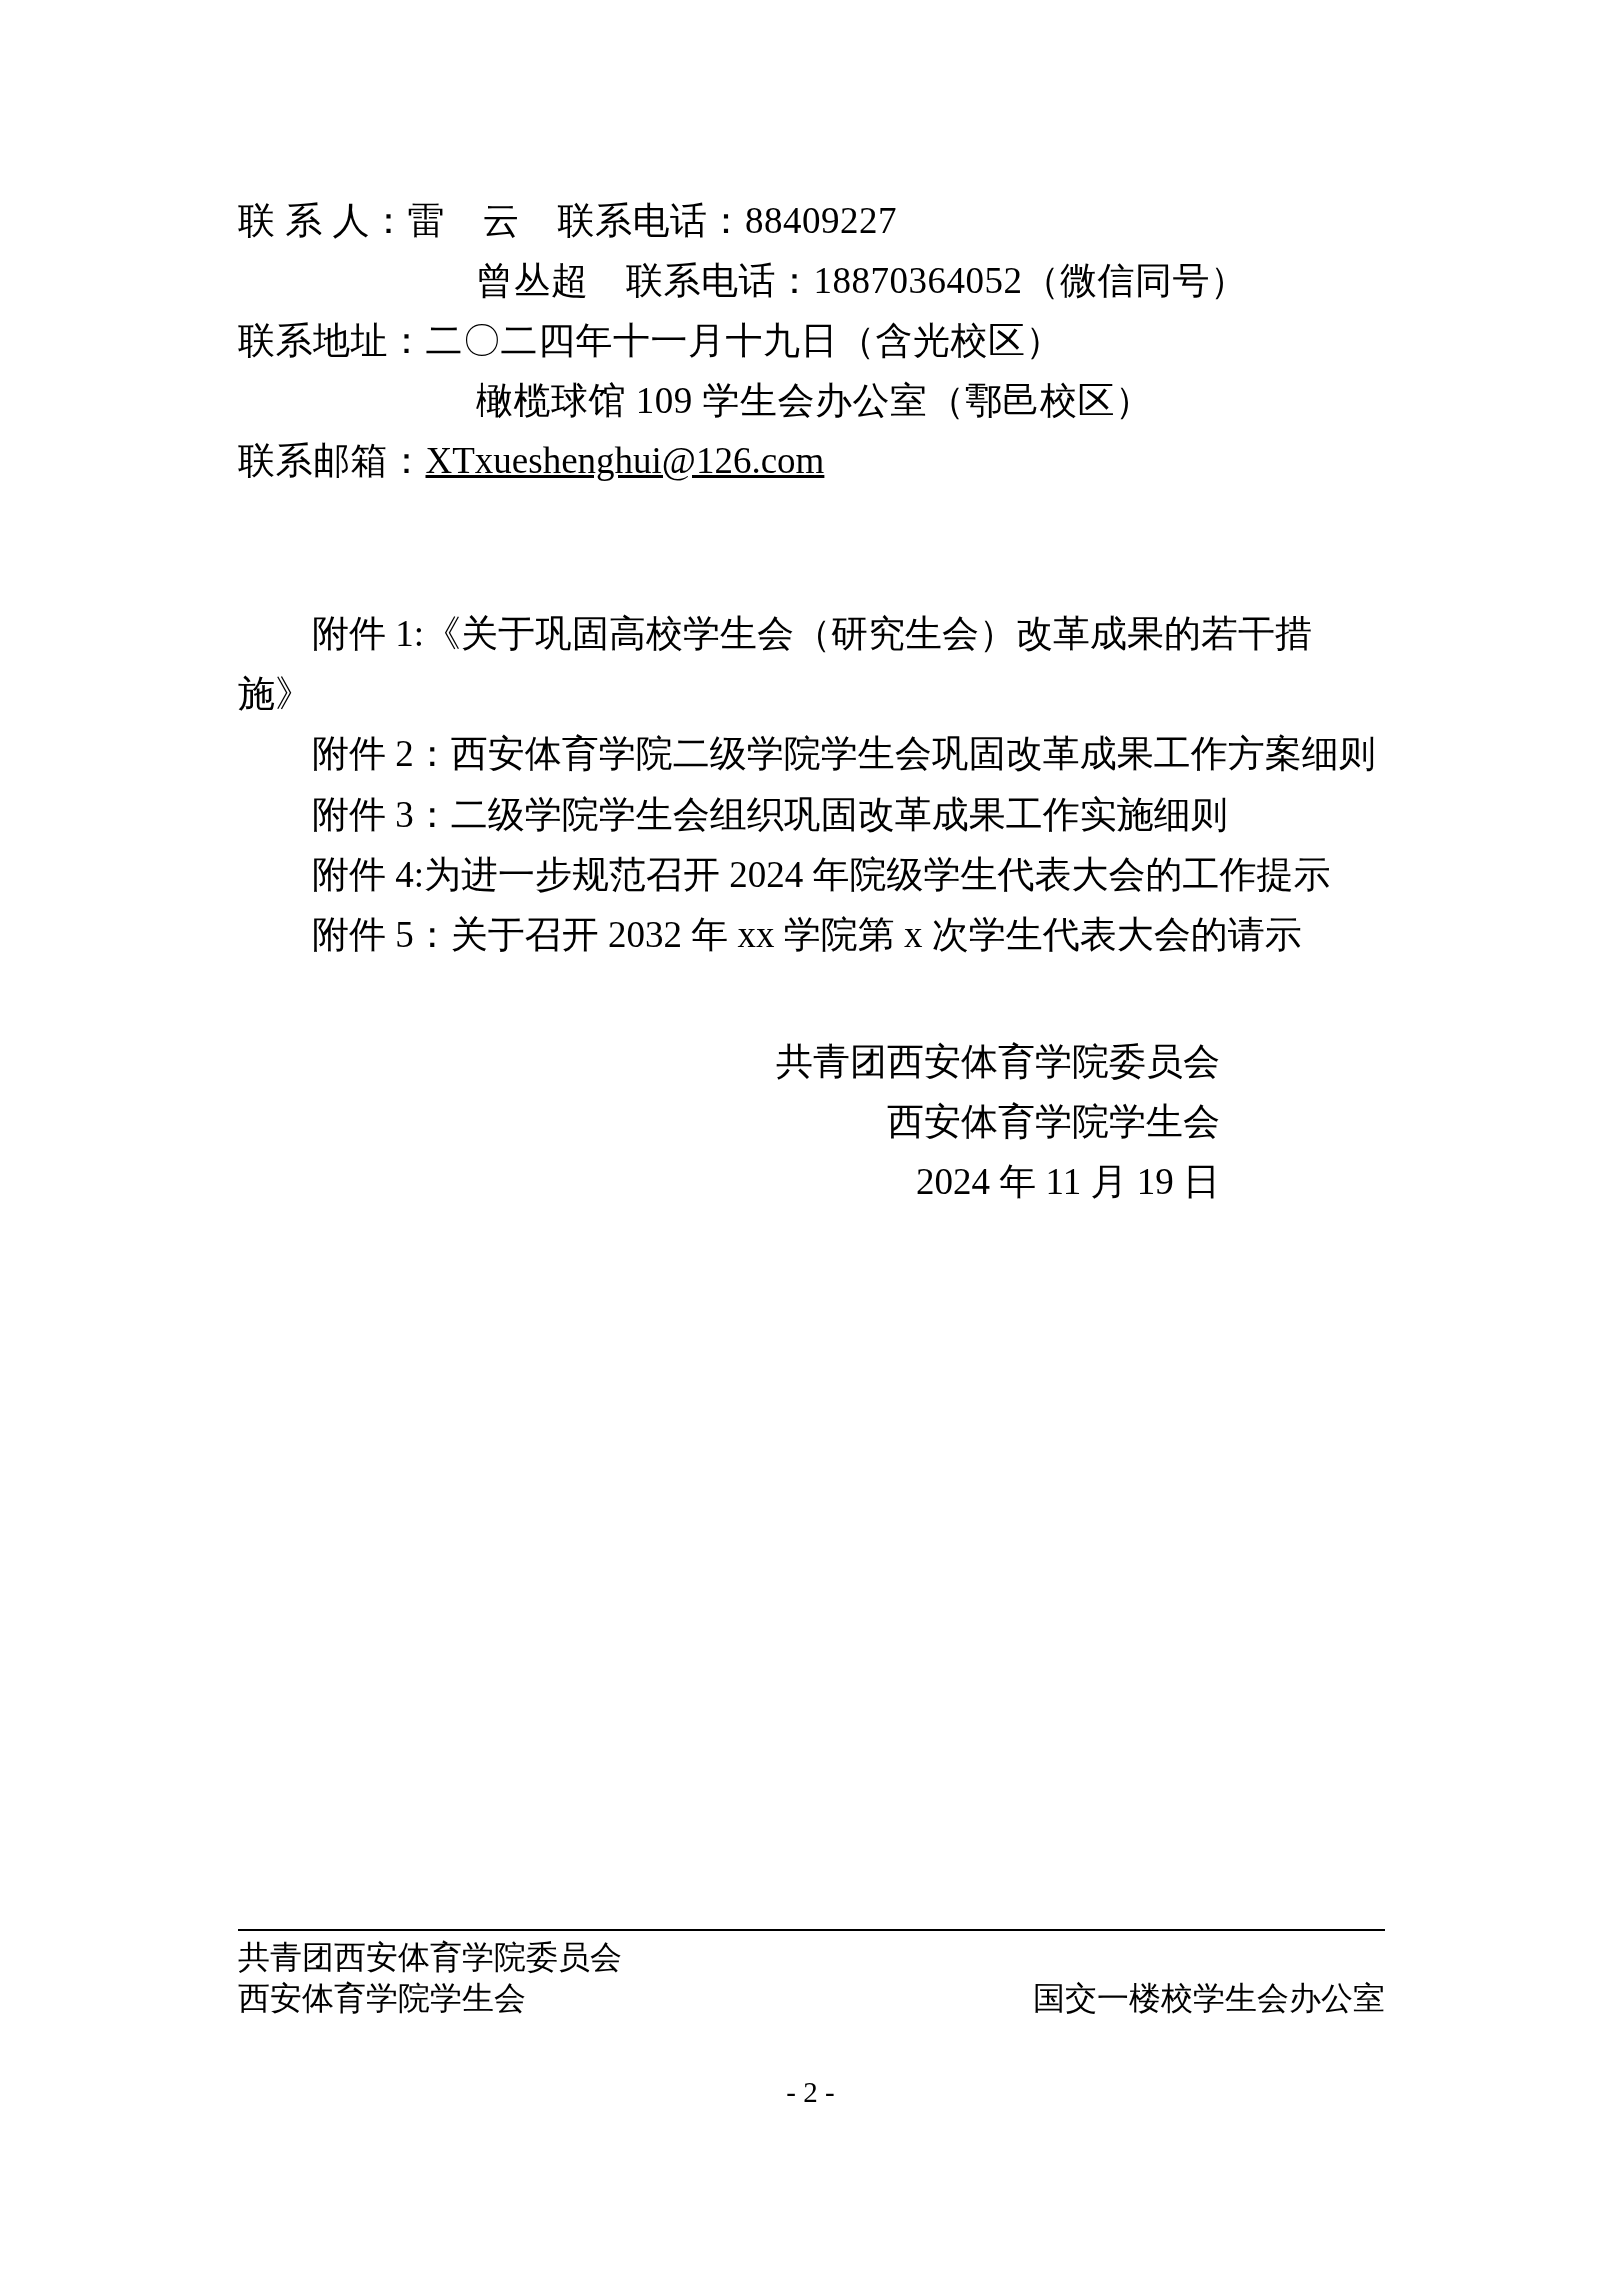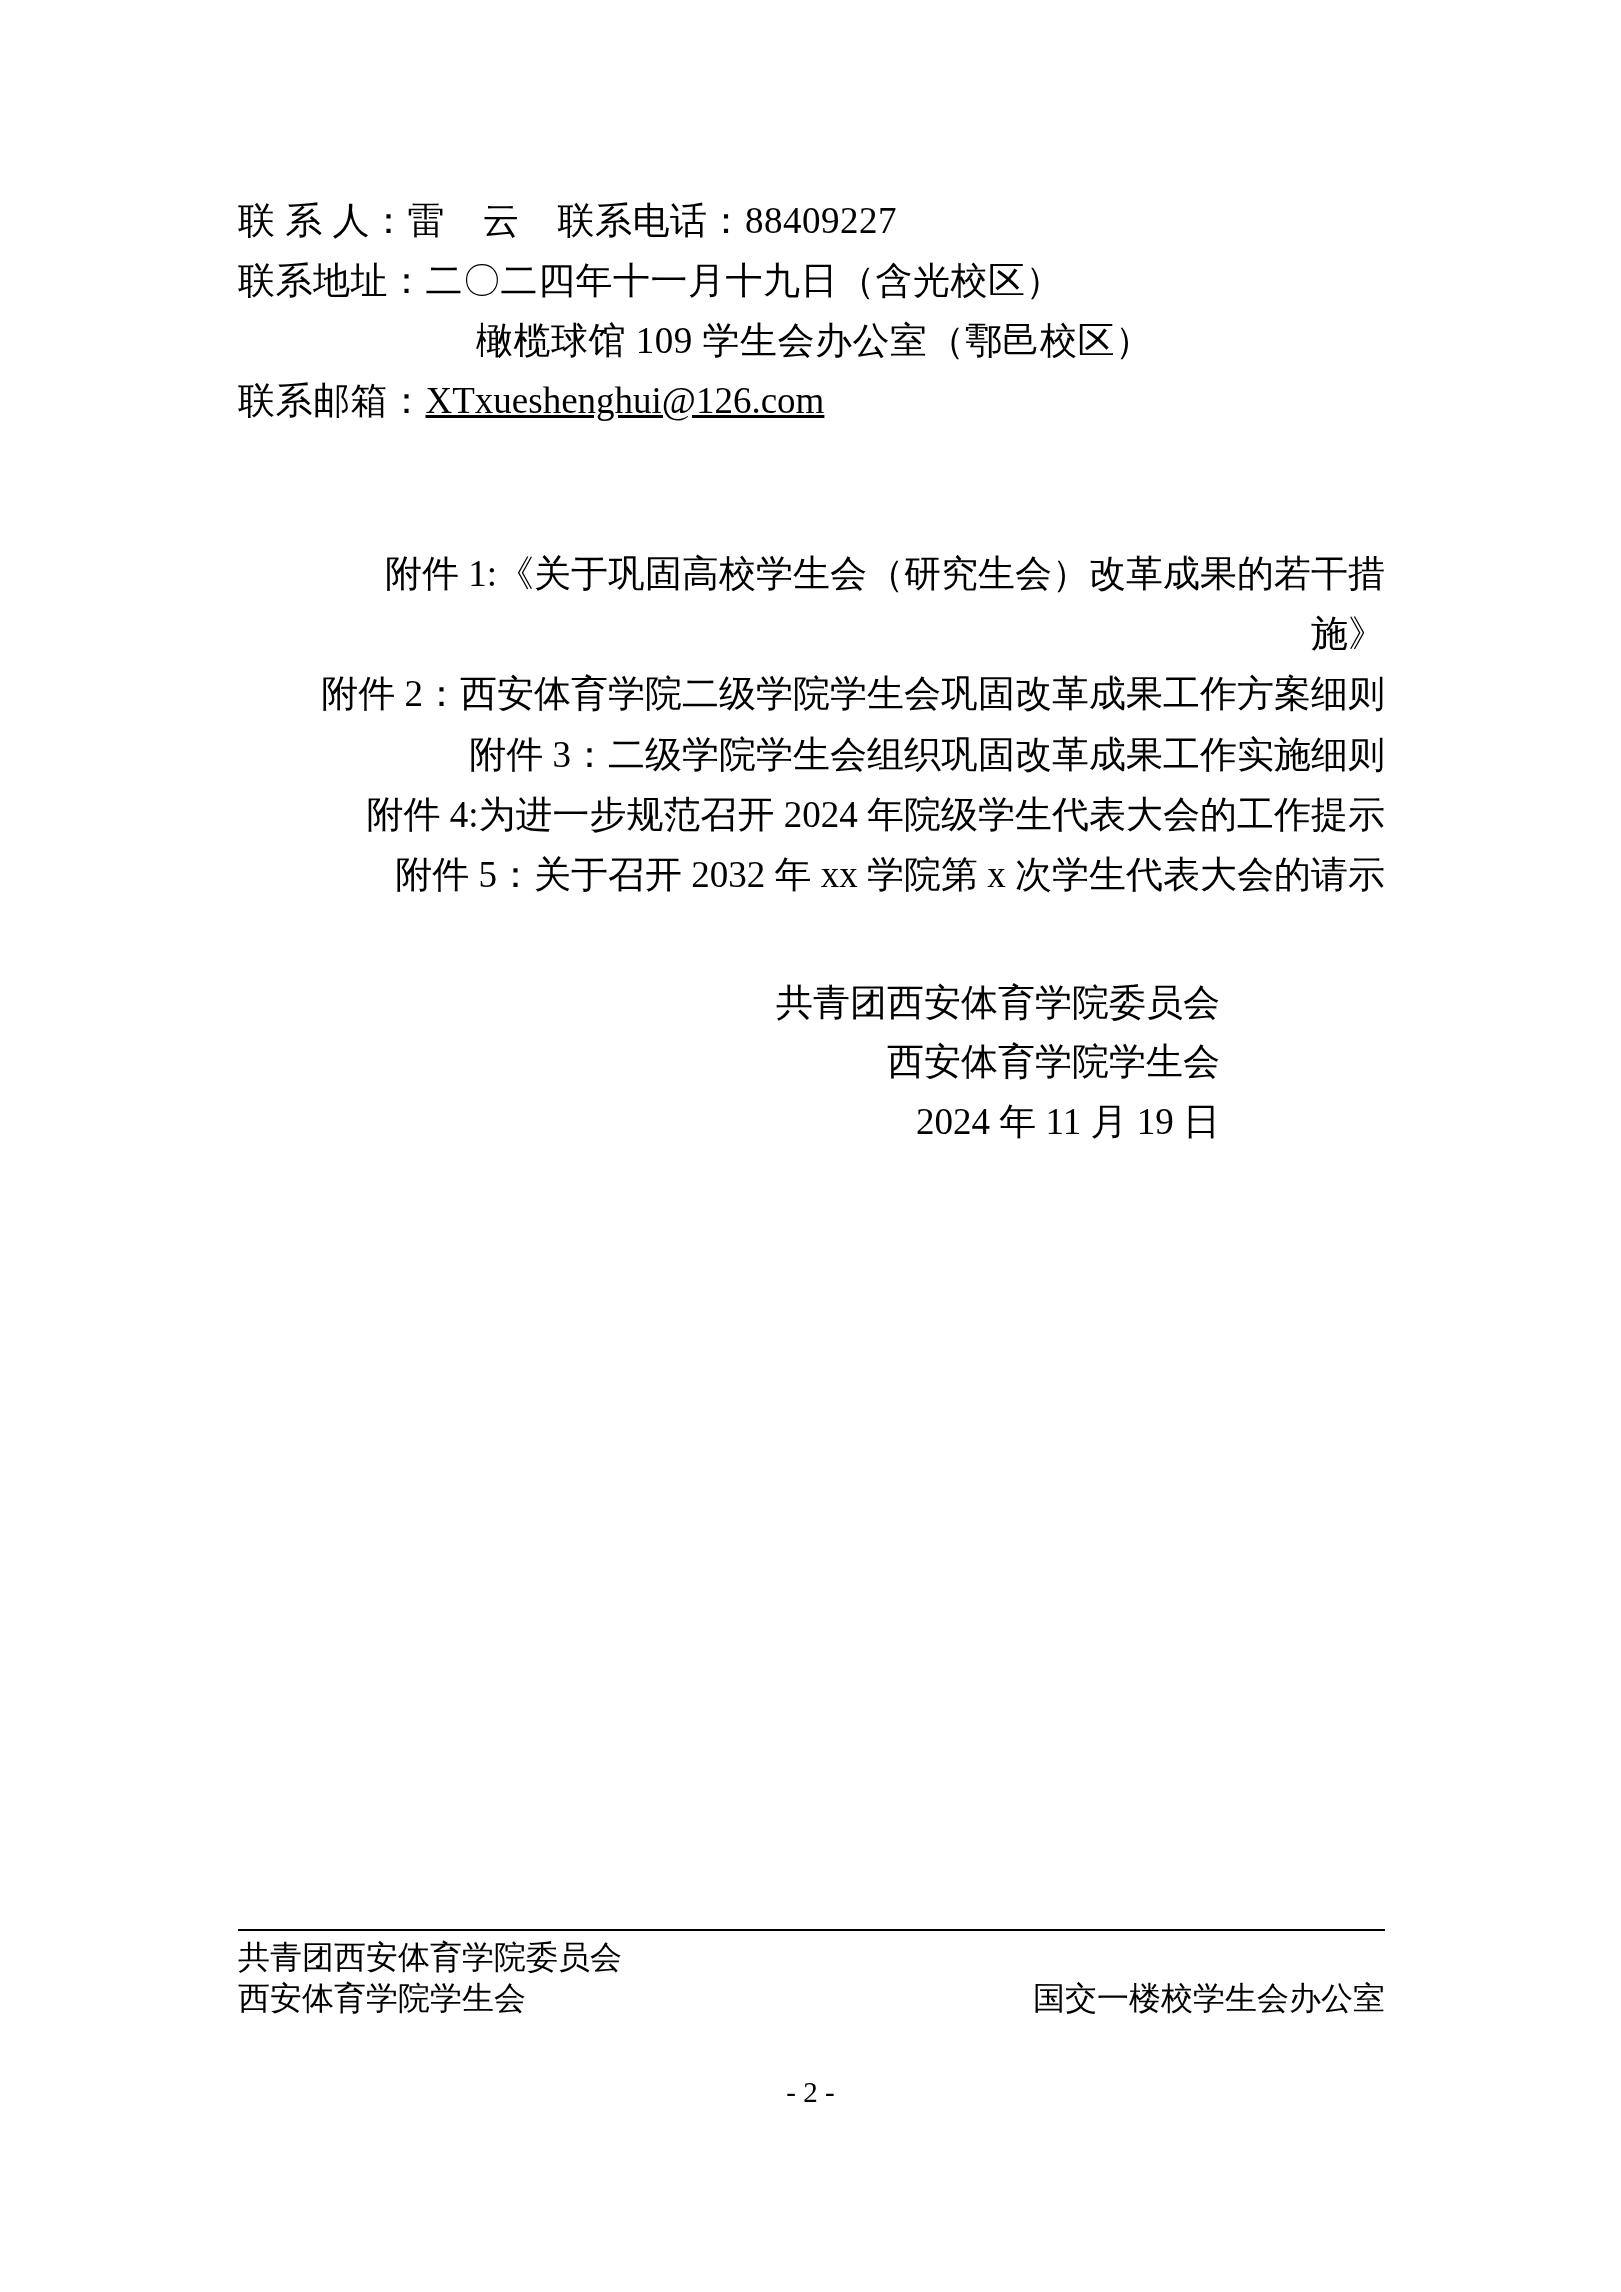--- a/index.html
+++ b/index.html
@@ -43,21 +43,20 @@
   }
   .email-link {
     text-decoration: underline;
     letter-spacing: 0;
   }
   .gap-big {
     height: 113px;
   }
   .attachments {
     margin-top: 0;
-    text-align: right;
   }
   .att-line {
     font-size: 37px;
     line-height: 1.63;
     white-space: pre-wrap;
   }
   .att-para {
     text-indent: 74px;
     margin: 0;
   }
@@ -107,20 +106,21 @@
 </style>
 </head>
 <body>
 
 <div class="page">
 
   <div class="content">
 
     <div class="line"><span>联 系 人：</span><span>雷　云</span><span class="nowrap">　</span><span>联系电话：</span><span>88409227</span></div>
 
+    <div class="line indent-sub"><span>曾丛超</span><span class="nowrap">　</span><span>联系电话：</span><span>18870364052（微信同号）</span></div>
 
     <div class="line"><span>联系地址：</span><span>二〇二四年十一月十九日（含光校区）</span></div>
 
     <div class="line indent-sub2"><span>橄榄球馆 109 学生会办公室（鄠邑校区）</span></div>
 
     <div class="line"><span>联系邮箱：</span><span class="email-link">XTxueshenghui@126.com</span></div>
 
     <div class="gap-big"></div>
 
     <div class="attachments">

